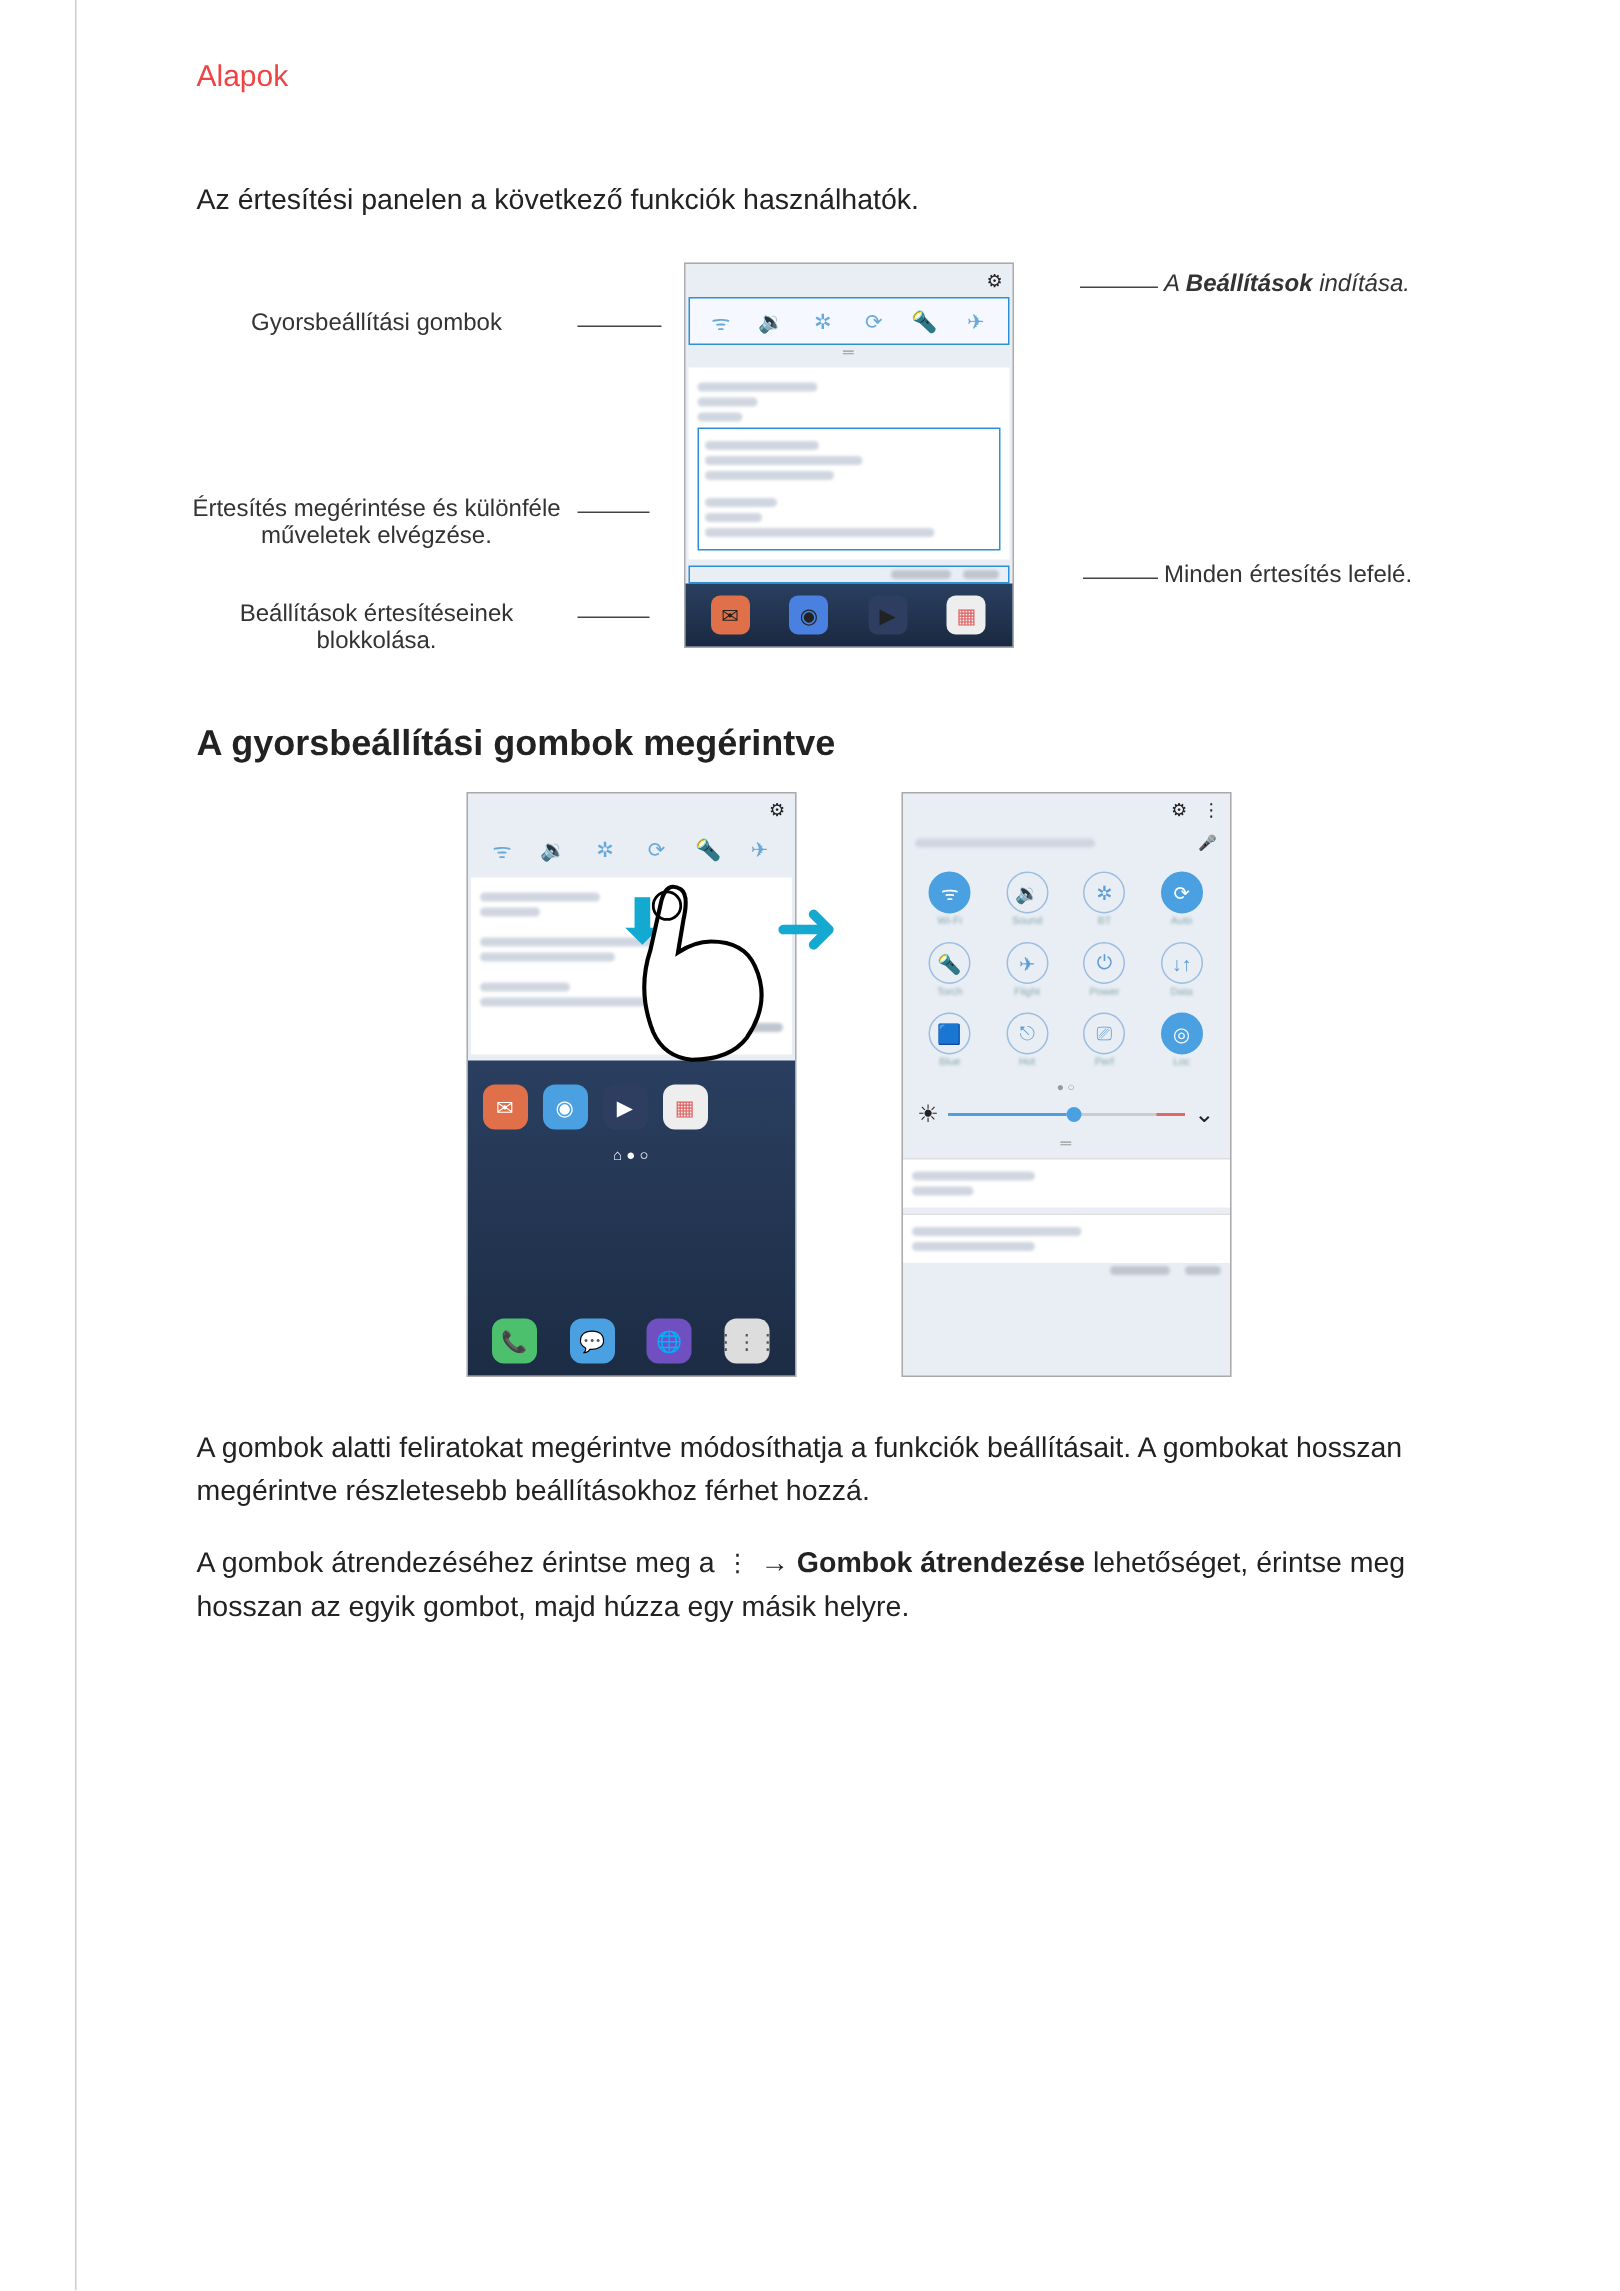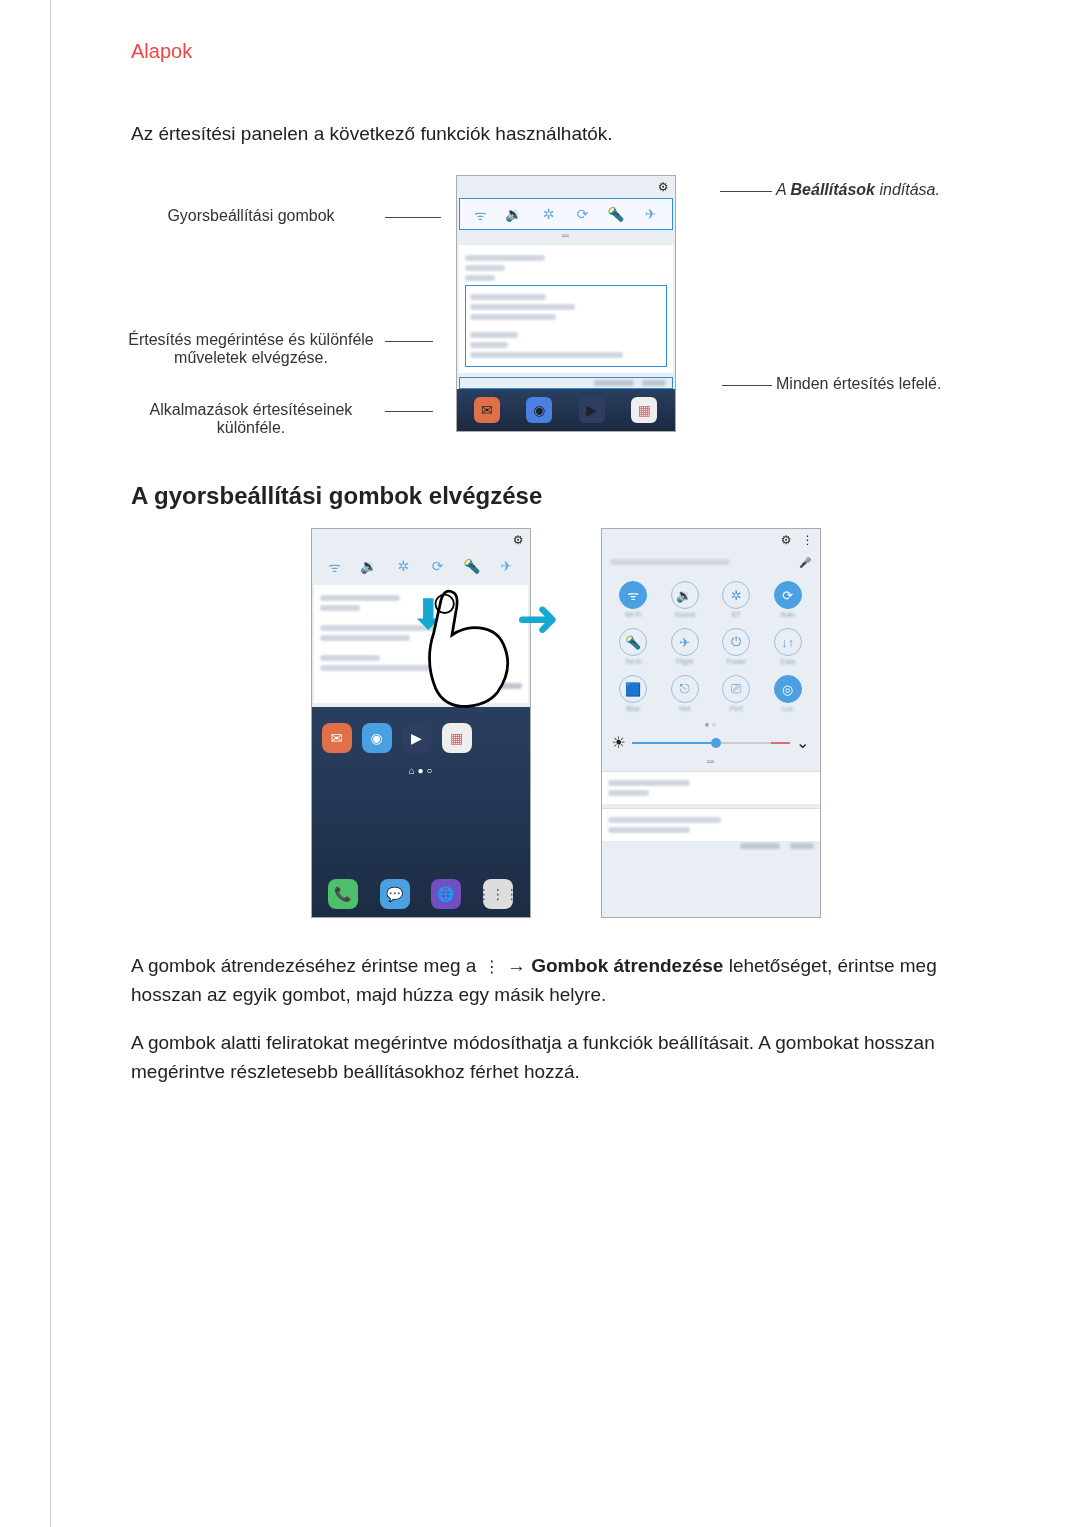--- a/index.html
+++ b/index.html
@@ -197,21 +197,21 @@
 
     <div class="callout co-left" style="left:-10px; top:32px;">
       <span>Gyorsbeállítási gombok</span>
       <div class="line" style="right:-60px; top:10px; width:56px;"></div>
     </div>
     <div class="callout co-left" style="left:-10px; top:156px;">
       <span>Értesítés megérintése és különféle műveletek elvégzése.</span>
       <div class="line" style="right:-52px; top:10px; width:48px;"></div>
     </div>
     <div class="callout co-left" style="left:-10px; top:226px;">
-      <span>Alkalmazások értesítéseinek különféle.</span>
+      <span>Beállítások értesítéseinek blokkolása.</span>
       <div class="line" style="right:-52px; top:10px; width:48px;"></div>
     </div>
 
     <div class="phone1">
       <div class="statusbar">
         <span class="gear">⚙</span>
       </div>
       <div class="qs-row">
         <span class="qs-ico">ᯤ</span>
         <span class="qs-ico">🔉</span>
@@ -250,21 +250,21 @@
     <div class="callout co-right" style="right:-36px; top:6px;font-style:italic;">
       <span>A </span><span class="bold" style="font-weight:bold;">Beállítások</span><span> indítása.</span>
       <div class="line" style="left:-56px; top:10px; width:52px;"></div>
     </div>
     <div class="callout co-right" style="right:-36px; top:200px;">
       <span>Minden értesítés lefelé.</span>
       <div class="line" style="left:-54px; top:10px; width:50px;"></div>
     </div>
   </div>
 
-  <h2 class="sec">A gyorsbeállítási gombok elvégzése</h2>
+  <h2 class="sec">A gyorsbeállítási gombok megérintve</h2>
 
   <div class="fig2">
 
     <div class="phone2">
       <div class="statusbar">
         <span class="gear">⚙</span>
       </div>
       <div class="qs-row">
         <span class="qs-ico">ᯤ</span>
         <span class="qs-ico">🔉</span>
@@ -386,19 +386,19 @@
         <div class="blur-line" style="width:55%;"></div>
         <div class="blur-line" style="width:40%;"></div>
       </div>
       <div class="clear-row">
         <span class="blur-pill"></span>
         <span class="blur-pill" style="width:24px;"></span>
       </div>
     </div>
   </div>
 
+  <p class="para">A gombok alatti feliratokat megérintve módosíthatja a funkciók beállításait. A gombokat hosszan megérintve részletesebb beállításokhoz férhet hozzá.</p>
+
   <p class="para">
     <span>A gombok átrendezéséhez érintse meg a </span><span class="more-icon-inline">⋮</span><span> → </span><span class="bold">Gombok átrendezése</span><span> lehetőséget, érintse meg hosszan az egyik gombot, majd húzza egy másik helyre.</span>
   </p>
 
-  <p class="para">A gombok alatti feliratokat megérintve módosíthatja a funkciók beállításait. A gombokat hosszan megérintve részletesebb beállításokhoz férhet hozzá.</p>
-
 </div>
 
 </body></html>

